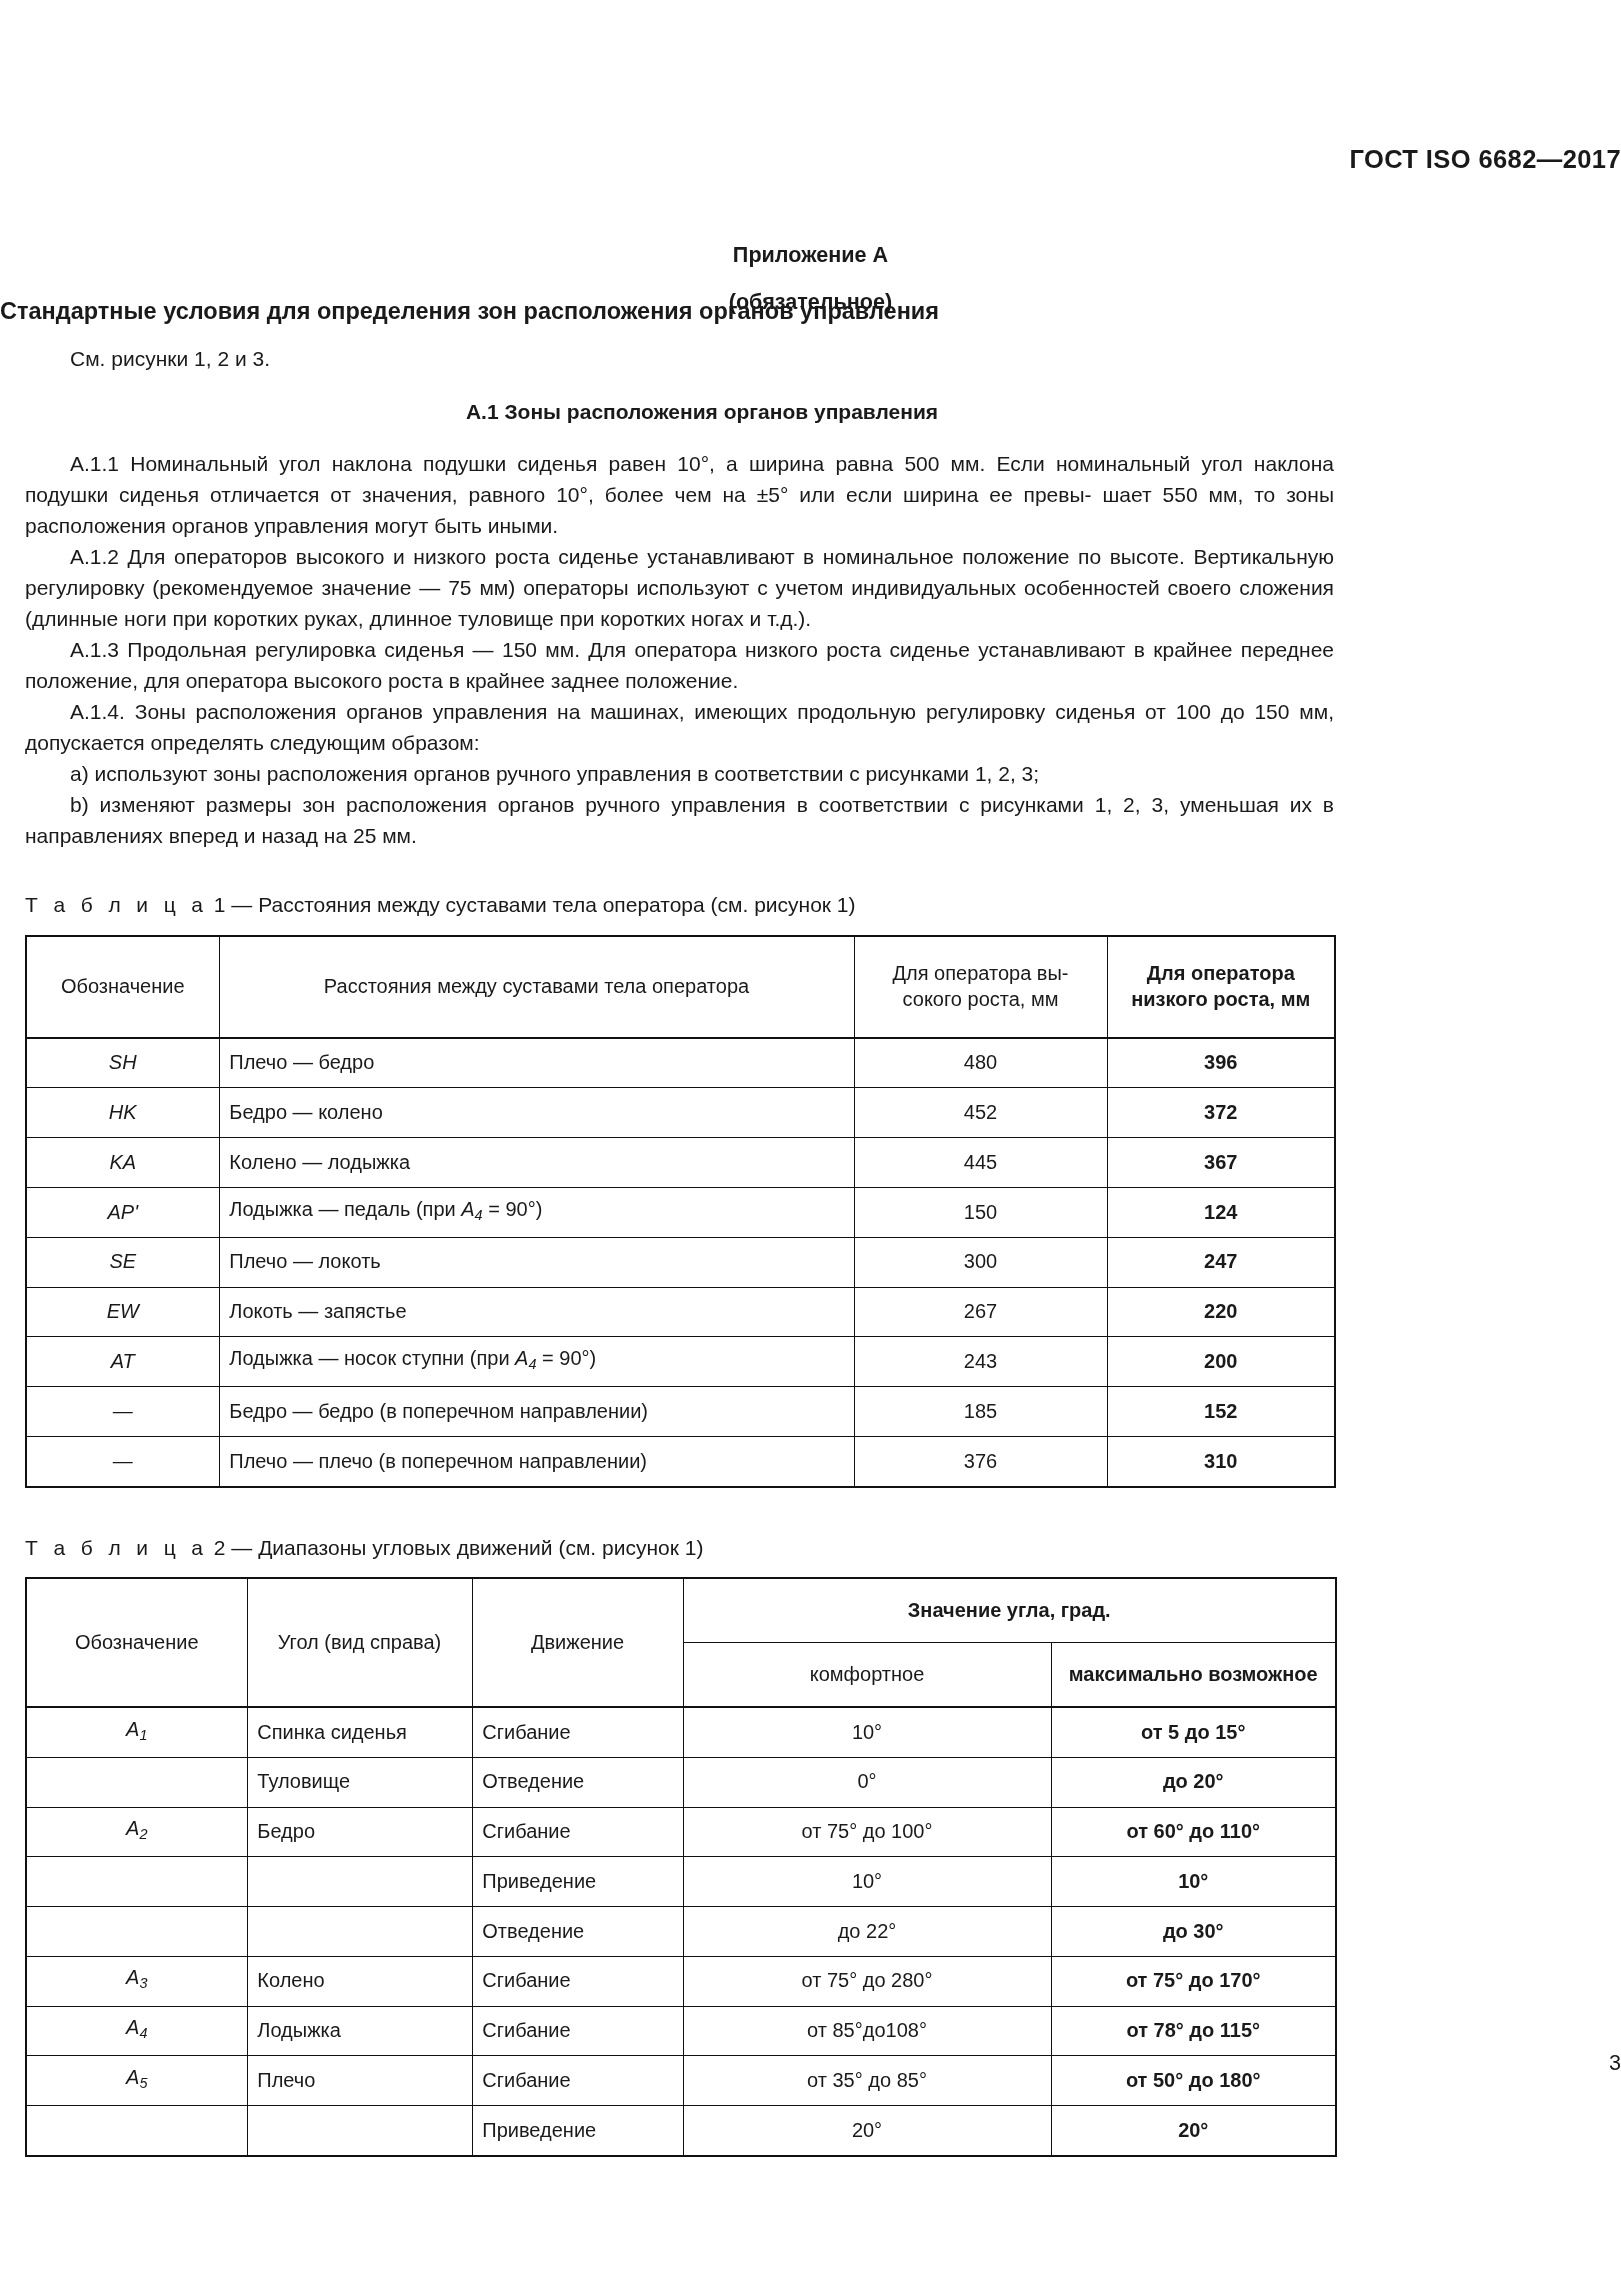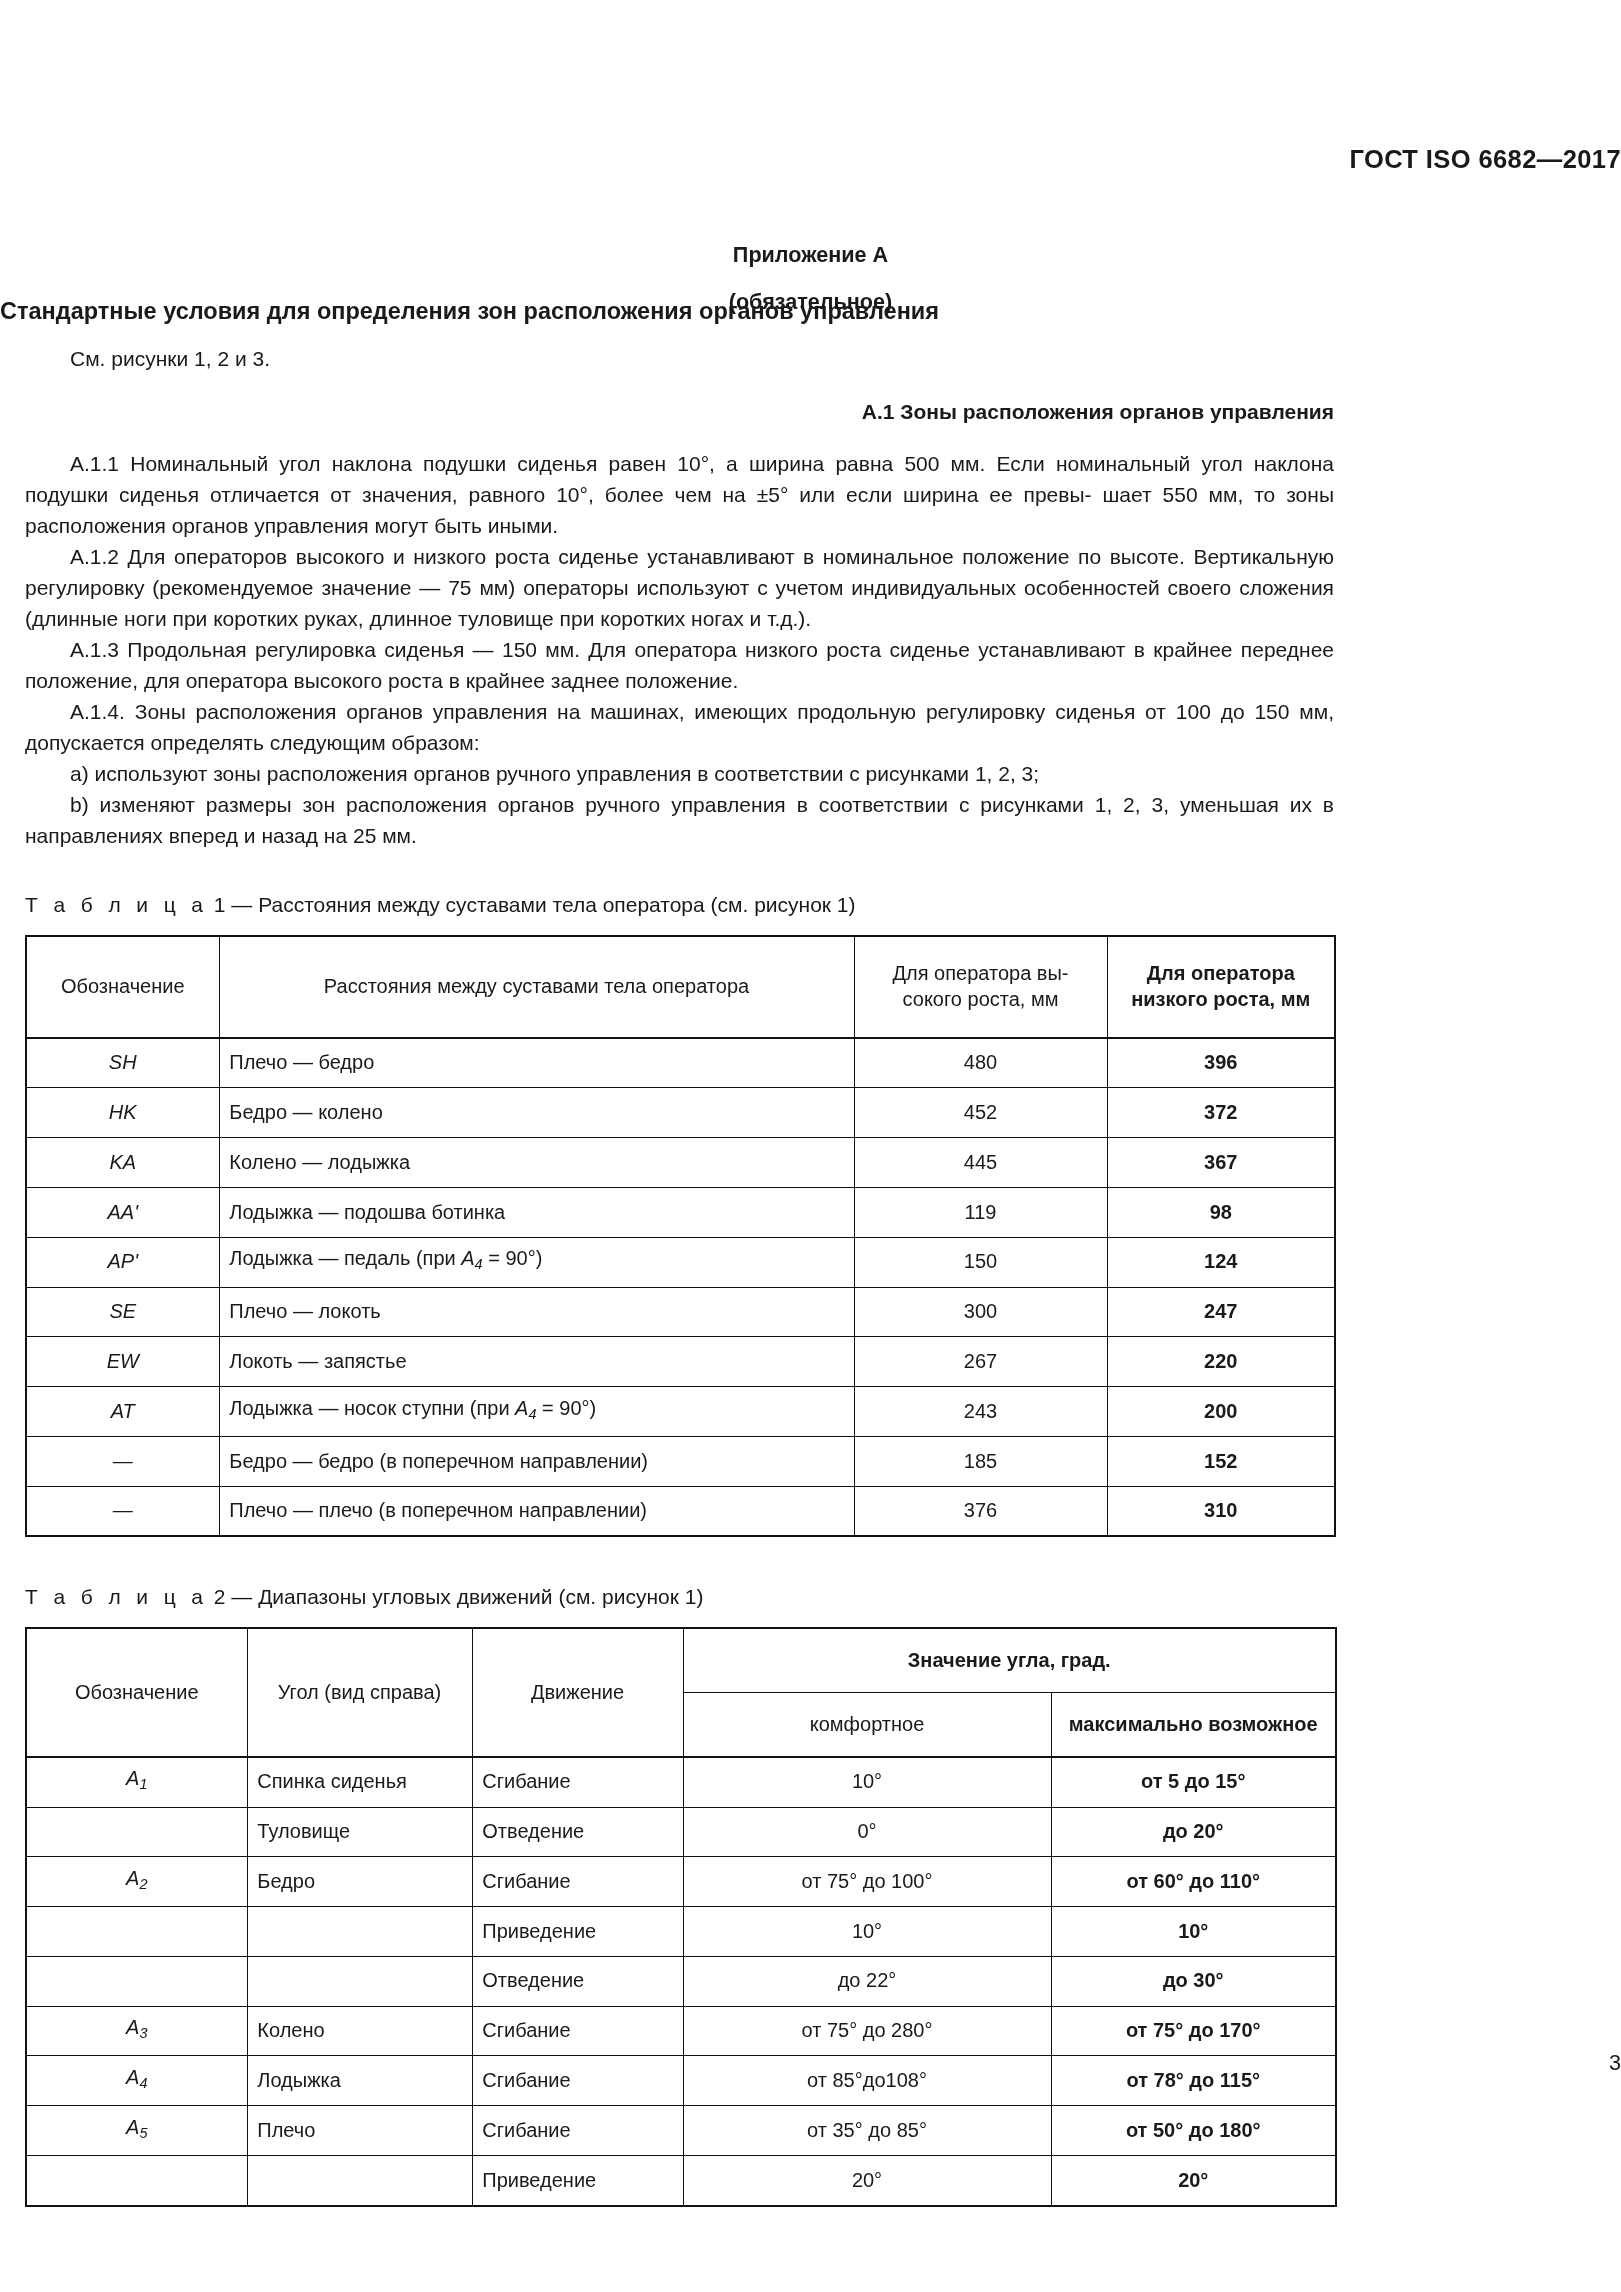--- a/index.html
+++ b/index.html
@@ -70,21 +70,21 @@
     margin: 0;
     font-size: 21px;
     line-height: 31px;
     text-align: justify;
     text-justify: inter-word;
   }
   p.indent { text-indent: 45px; }
   p.sec-head {
     font-weight: bold;
     text-indent: 45px;
-    text-align: right;
+    text-align: center;
     margin-top: 21.6px;
   }
   p.see-fig { text-indent: 45px; text-align: left; }
   p.list-item { text-indent: 45px; text-align: justify; }
   sub { font-size: 0.72em; vertical-align: -0.28em; }
   .ital { font-style: italic; }
 
   
   .tbl-caption {
     font-size: 21px;
@@ -236,26 +236,20 @@
             <td class="c">452</td>
             <td class="c thick-right">372</td>
           </tr>
           <tr class="body-row">
             <td class="sym thick-left">KA</td>
             <td class="l">Колено — лодыжка</td>
             <td class="c">445</td>
             <td class="c thick-right">367</td>
           </tr>
           <tr class="body-row">
-            <td class="sym thick-left">AA'</td>
-            <td class="l">Лодыжка — подошва ботинка</td>
-            <td class="c">119</td>
-            <td class="c thick-right">98</td>
-          </tr>
-          <tr class="body-row">
             <td class="sym thick-left">AP'</td>
             <td class="l">Лодыжка — педаль (при <span class="ital">A<sub>4</sub></span> = 90°)</td>
             <td class="c">150</td>
             <td class="c thick-right">124</td>
           </tr>
           <tr class="body-row">
             <td class="sym thick-left">SE</td>
             <td class="l">Плечо — локоть</td>
             <td class="c">300</td>
             <td class="c thick-right">247</td>

